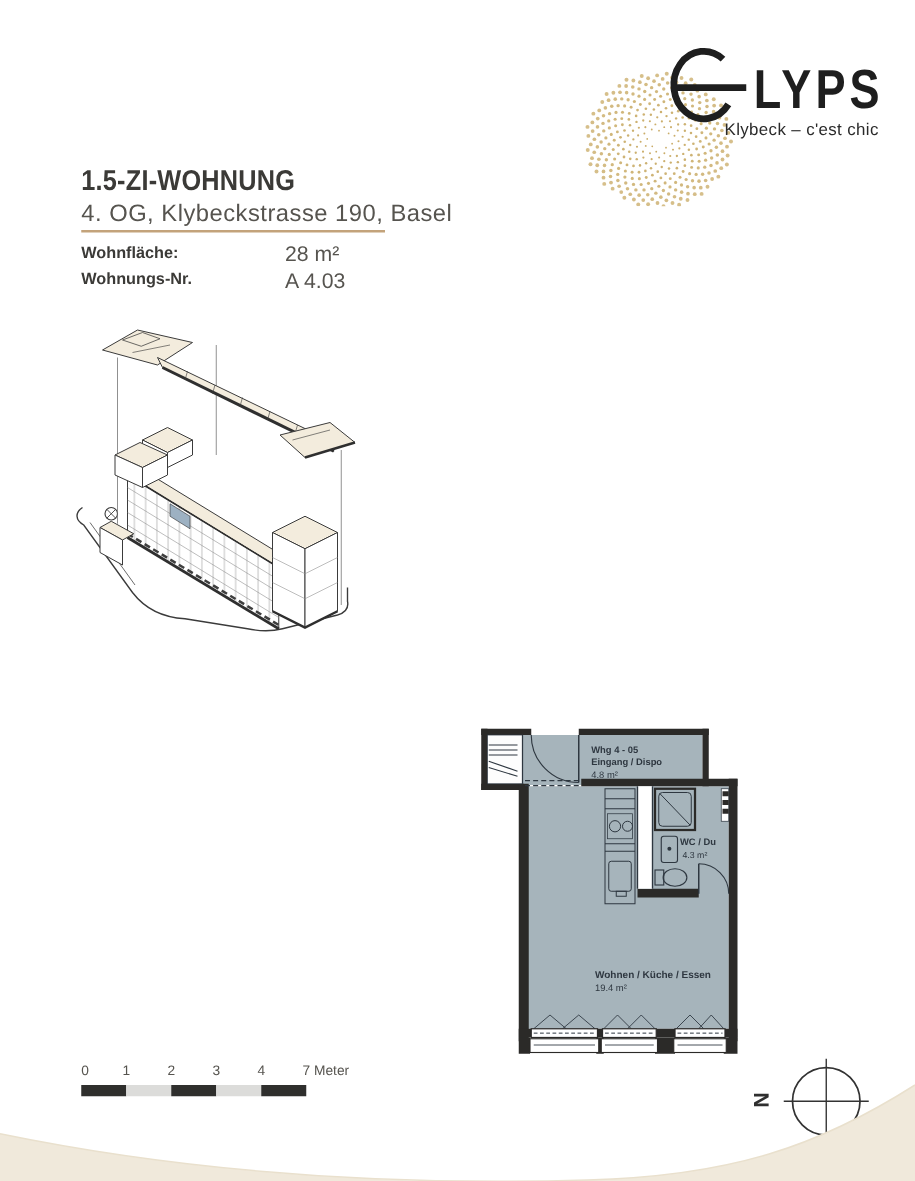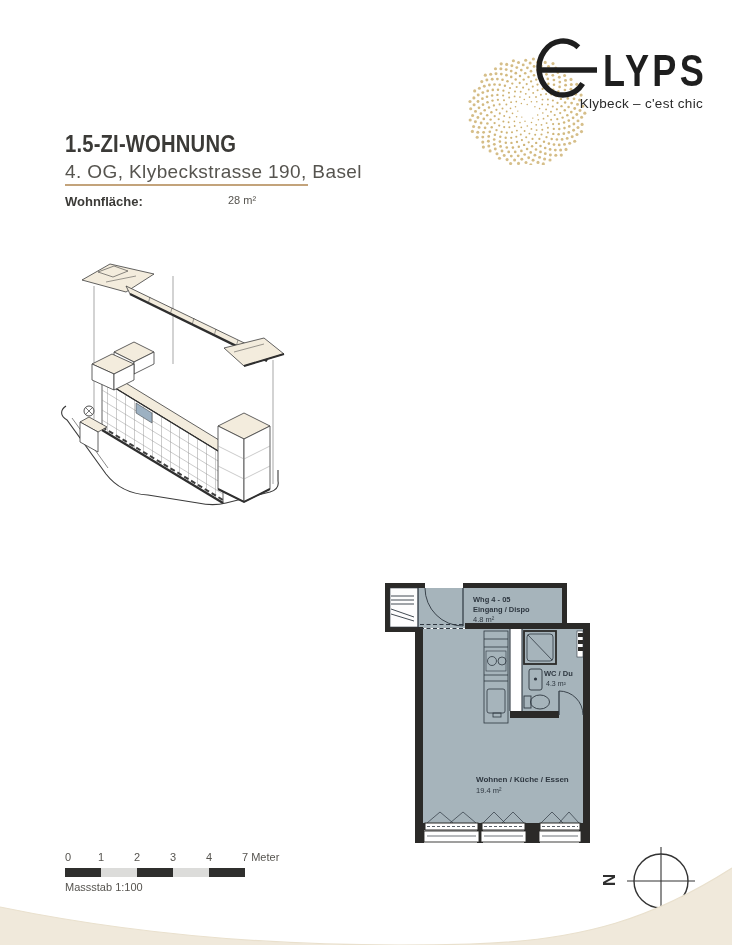--- a/index.html
+++ b/index.html
@@ -14,21 +14,21 @@
   .abs{position:absolute}
 
   
   .title{left:65px;top:131px;font-size:23px;font-weight:bold;color:var(--ink);
          letter-spacing:.2px;transform:scaleX(.88);transform-origin:left top;white-space:nowrap}
   .address{left:65px;top:161px;font-size:19px;color:var(--ink2);letter-spacing:.4px}
   .rule{left:65px;top:184px;width:243px;height:2px;background:var(--accent-gold)}
   .facts{left:65px;top:194px;width:280px}
   .fact-row{display:flex;height:21px;}
   .fact-label{width:163px;font-size:13px;font-weight:bold;color:var(--ink)}
-  .fact-value{font-size:11px;color:var(--ink2)}
+  .fact-value{font-size:17px;color:var(--ink2)}
 
   
   .logo{left:457px;top:15px;width:282px;height:150px}
   .logo svg{display:block}
 
   
   .axo{left:58px;top:256px;width:235px;height:255px}
   .plan{left:383px;top:579px;width:230px;height:266px}
 
   svg text{font-family:"Liberation Sans", sans-serif}
@@ -429,20 +429,24 @@
 
 <div class="abs title">1.5-ZI-WOHNUNG</div>
 <div class="abs address">4. OG, Klybeckstrasse 190, Basel</div>
 <div class="abs rule"></div>
 
 <div class="abs facts">
   <div class="fact-row">
     <span class="fact-label">Wohnfläche:</span>
     <span class="fact-value">28 m²</span>
   </div>
+  <div class="fact-row">
+    <span class="fact-label">Wohnungs-Nr.</span>
+    <span class="fact-value">A 4.03</span>
+  </div>
 </div>
 
 <div class="abs axo">
   <svg width="235" height="255" viewBox="0 0 235 255">
     <defs>
       <pattern id="mull" width="9" height="8" patternUnits="userSpaceOnUse">
         <path d="M4.5 0 V8" stroke="#8f8f8f" stroke-width="0.45"></path>
       </pattern>
     </defs>
 
@@ -666,21 +670,20 @@
     <span style="left:141px">4</span>
     <span style="left:177px">7 Meter</span>
   </div>
   <div class="bar">
     <i class="seg-d"></i>
       <i class="seg-l"></i>
       <i class="seg-d"></i>
       <i class="seg-l"></i>
       <i class="seg-d"></i>
   </div>
-  <div class="caption">Massstab 1:100</div>
 </div>
 
 <div class="abs compass">
   <span class="north">N</span>
   <svg width="110" height="78" viewBox="0 0 110 78">
     <circle cx="61" cy="38" r="27" fill="none" stroke="#333" stroke-width="1.4"></circle>
     <line x1="27" y1="38" x2="95" y2="38" stroke="#333" stroke-width="1.1"></line>
     <line x1="61" y1="4" x2="61" y2="72" stroke="#333" stroke-width="1.1"></line>
   </svg>
 </div>

